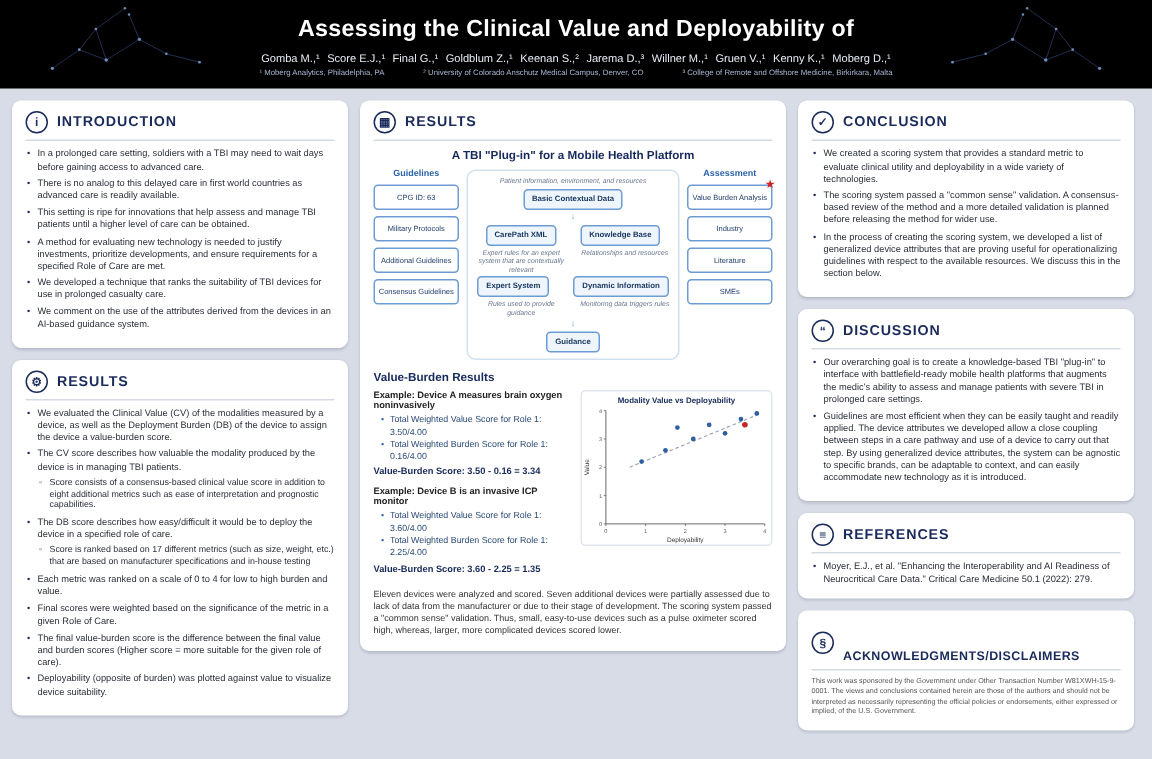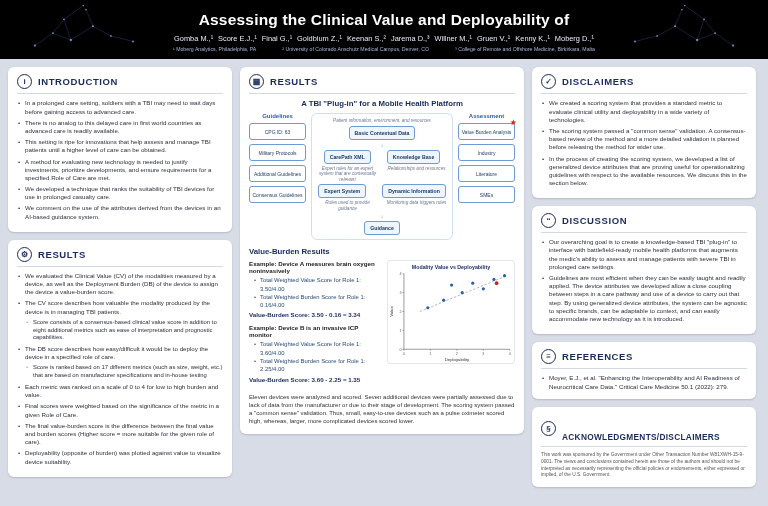--- a/index.html
+++ b/index.html
@@ -277,21 +277,21 @@
         </div>
 
         <p class="results-footer">Eleven devices were analyzed and scored. Seven additional devices were partially assessed due to lack of data from the manufacturer or due to their stage of development. The scoring system passed a "common sense" validation. Thus, small, easy-to-use devices such as a pulse oximeter scored high, whereas, larger, more complicated devices scored lower.</p>
       </section>
     </div>
 
     <div class="col">
       <section class="card">
         <div class="card-head">
           <span class="icon">✓</span>
-          <h2>DISCLAIMERS</h2>
+          <h2>CONCLUSION</h2>
         </div>
         <div class="rule"></div>
         <ul class="bullets">
           <li>We created a scoring system that provides a standard metric to evaluate clinical utility and deployability in a wide variety of technologies.</li>
           <li>The scoring system passed a "common sense" validation. A consensus-based review of the method and a more detailed validation is planned before releasing the method for wider use.</li>
           <li>In the process of creating the scoring system, we developed a list of generalized device attributes that are proving useful for operationalizing guidelines with respect to the available resources. We discuss this in the section below.</li>
         </ul>
       </section>
 
       <section class="card">

